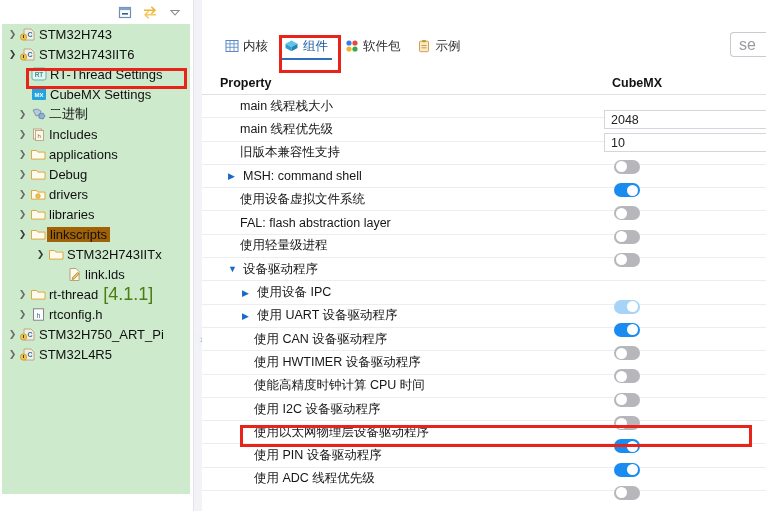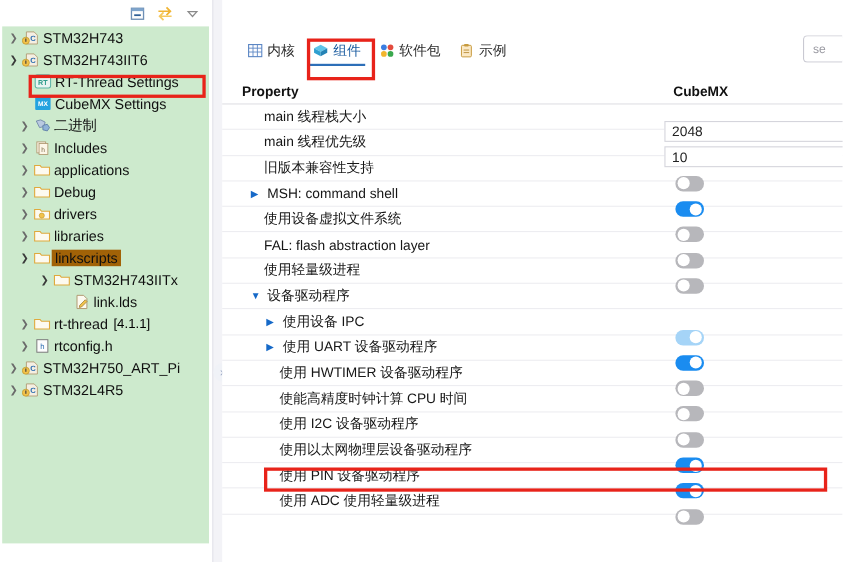--- a/index.html
+++ b/index.html
@@ -35,21 +35,21 @@
     white-space:nowrap;font-size:13px;color:#101010;
     position:relative;
   }
   .tnode .arrow{
     width:13px;min-width:13px;text-align:center;font-size:9px;color:#6b6b6b;
     line-height:20px;
   }
   .tnode .arrow.open{color:#3a3a3a;}
   .tnode .tico{width:18px;min-width:18px;display:inline-flex;align-items:center;justify-content:center;}
   .tnode .tlabel{padding-left:2px;}
-  .tnode .tver{color:#000000;padding-left:5px;font-size:12px;}
+  .tnode .tver{color:#4d7c0f;padding-left:5px;font-size:18px;}
   .tnode.sel .tlabel{background:#a16207;padding-left:3px;padding-right:3px;}
   
   #sash{
     position:absolute;left:193px;top:0;width:9px;height:511px;
     background:#f3f3f7;border-left:1px solid #e3e3ea;border-right:1px solid #e8e8ee;
   }
   #sash-handle{
     position:absolute;left:194px;top:330px;width:17px;height:17px;
     border-radius:9px;background:#f0f2f7;
     display:flex;align-items:center;justify-content:center;
@@ -70,21 +70,21 @@
     position:relative;cursor:default;
   }
   .etab.active{color:#17599e;}
   .etab.active:after{
     content:"";position:absolute;left:4px;right:4px;bottom:-1px;height:2px;background:#2d6fb8;
   }
   .etab .eico{width:15px;height:15px;display:inline-flex;align-items:center;justify-content:center;}
   #searchbox{
     position:absolute;right:0px;top:32px;width:36px;height:25px;
     border:1px solid #c9c9d2;border-right:none;border-radius:4px 0 0 4px;
-    background:#fff;font-size:11px;color:#9a9aa2;
+    background:#fff;font-size:16px;color:#9a9aa2;
     display:flex;align-items:center;padding-left:8px;box-sizing:border-box;
     overflow:hidden;
   }
   
   #ptable{
     position:absolute;left:0;top:72px;width:564px;height:439px;
     box-sizing:border-box;
   }
   #thead{
     height:22px;display:flex;align-items:center;
@@ -526,20 +526,31 @@
           <span class="twisty">▶</span>
           <span>使用 UART 设备驱动程序</span>
         </div>
       <div class="pval">
         <div class="toggle on">
             <span class="knob"></span>
           </div>
       </div>
     </div>
 
+    <div class="prow">
+      <div class="pname ind2">
+          <span class="nospace"></span>
+          <span>使用 CAN 设备驱动程序</span>
+        </div>
+      <div class="pval">
+        <div class="toggle">
+            <span class="knob"></span>
+          </div>
+      </div>
+    </div>
 
     <div class="prow">
       <div class="pname ind2">
           <span class="nospace"></span>
           <span>使用 HWTIMER 设备驱动程序</span>
         </div>
       <div class="pval">
         <div class="toggle">
             <span class="knob"></span>
           </div>
@@ -590,21 +601,21 @@
       <div class="pval">
         <div class="toggle on">
             <span class="knob"></span>
           </div>
       </div>
     </div>
 
     <div class="prow">
       <div class="pname ind2">
           <span class="nospace"></span>
-          <span>使用 ADC 使用轻量级进程</span>
+          <span>使用 ADC 线程优先级</span>
         </div>
       <div class="pval">
         <div class="toggle">
             <span class="knob"></span>
           </div>
       </div>
     </div>
 
   </div>
 </div>

